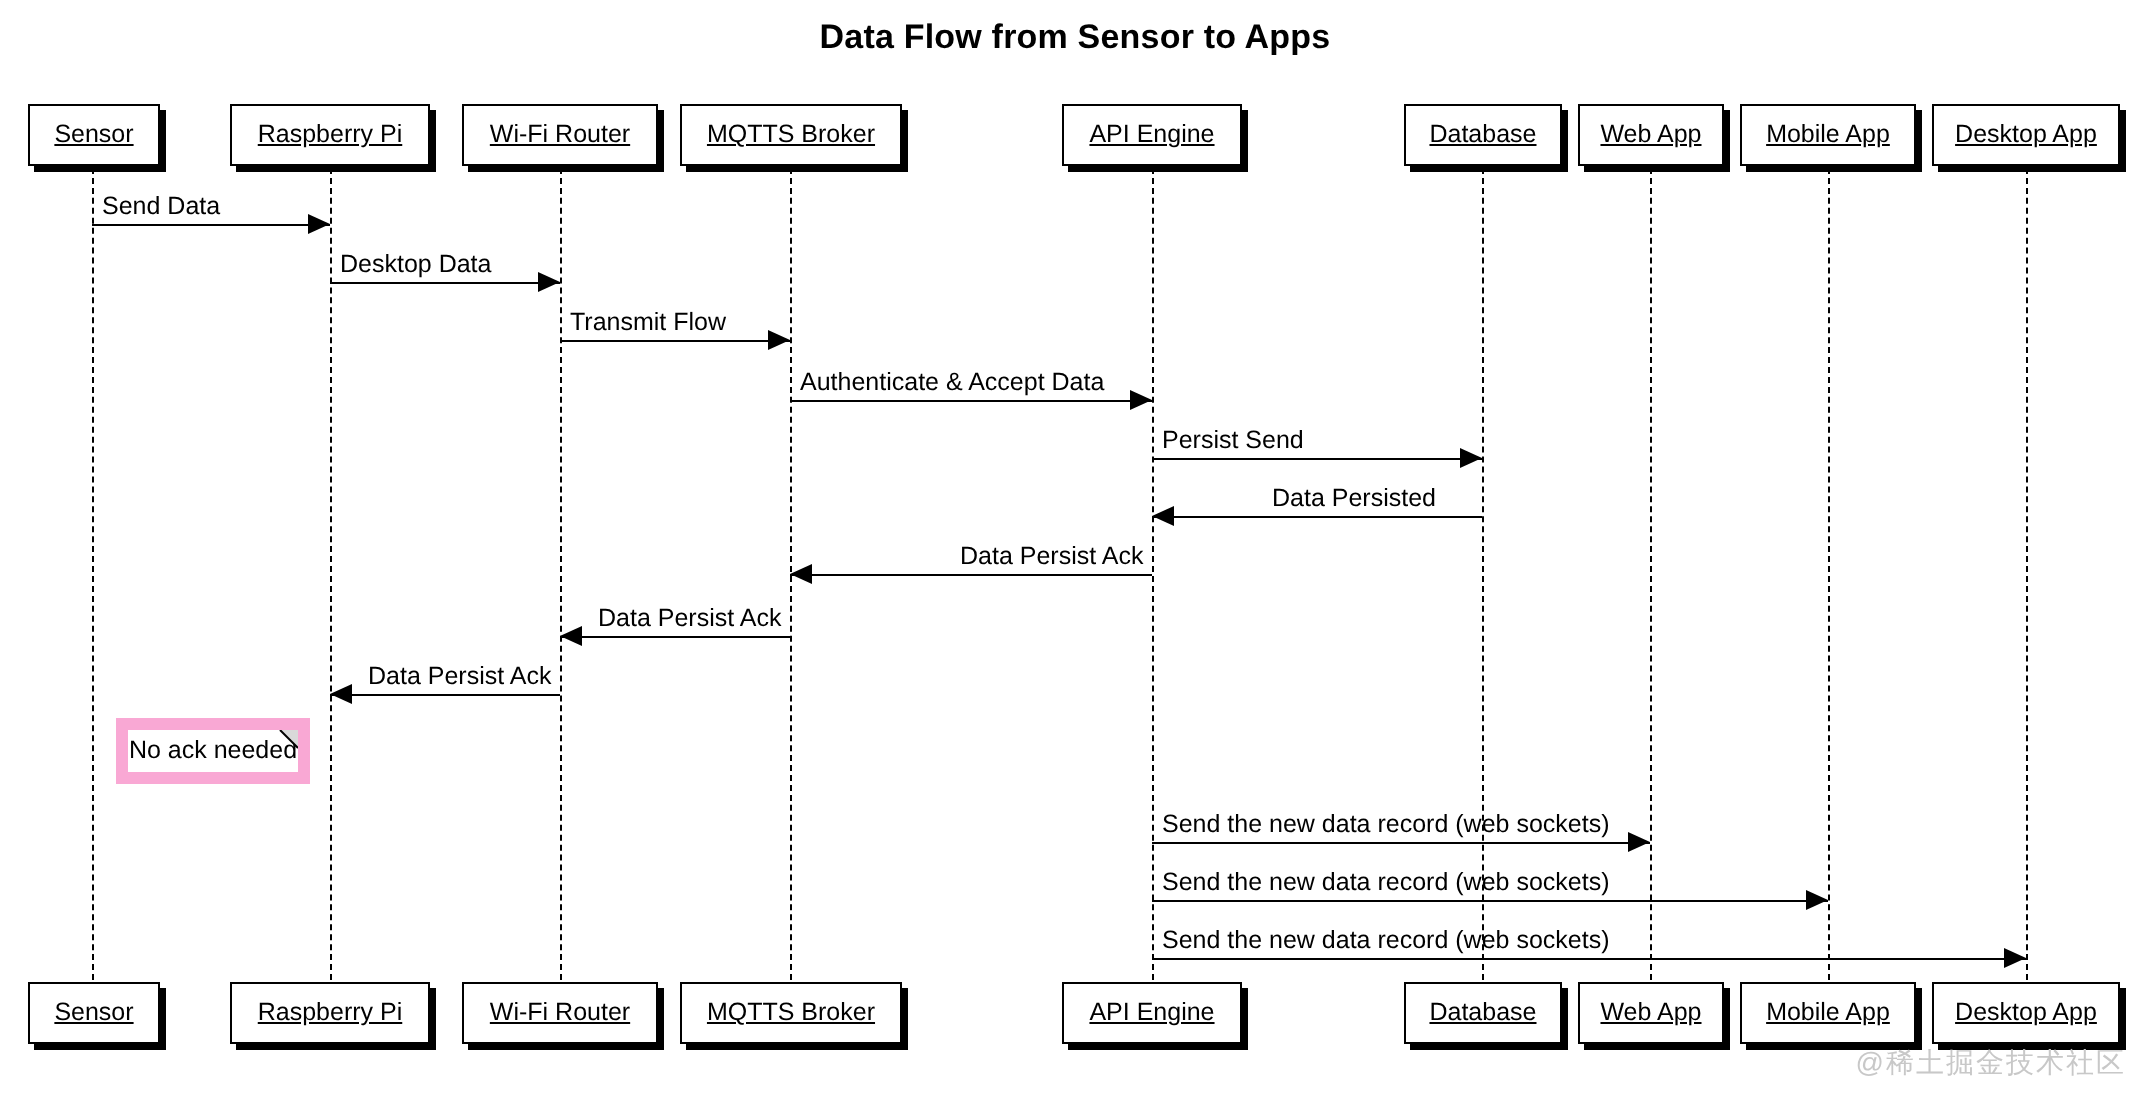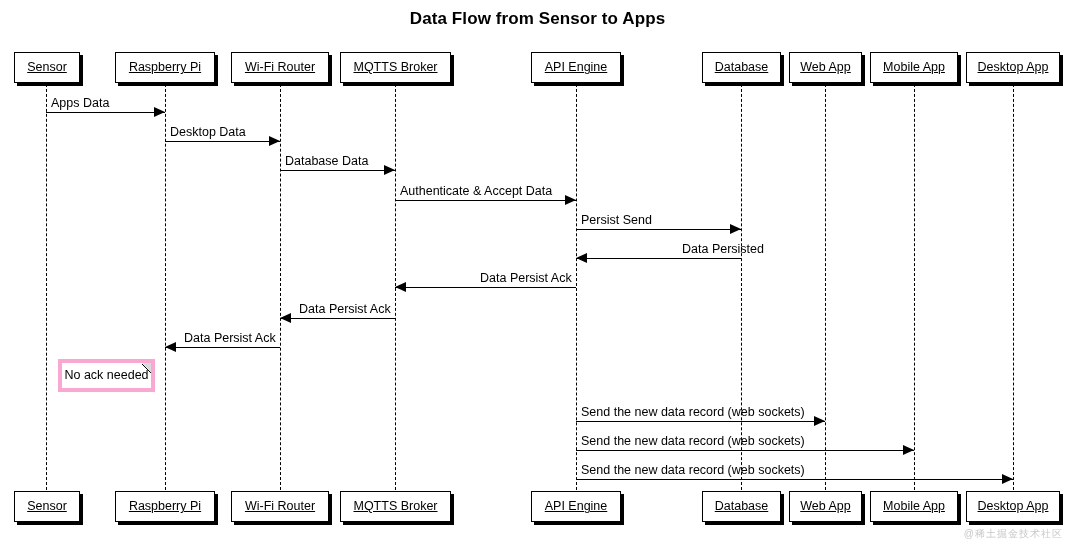--- a/index.html
+++ b/index.html
@@ -72,21 +72,21 @@
   .msg-label {
     position: absolute;
     font-size: 12.5px;
     color: #000000;
     white-space: nowrap;
     line-height: 1;
   }
   .note {
     position: absolute;
     box-sizing: border-box;
-    border: 4px solid #f9a8d4;
+    border: 6px solid #f9a8d4;
     background: #ffffff;
     display: flex;
     align-items: center;
     justify-content: center;
   }
   .note-label {
     font-size: 12.5px;
     color: #000000;
     white-space: nowrap;
     line-height: 1;
@@ -105,21 +105,21 @@
     right: 0;
     top: 0;
     width: 13px;
     height: 13px;
     pointer-events: none;
   }
   #watermark {
     position: absolute;
     right: 12px;
     bottom: 6px;
-    font-size: 10px;
+    font-size: 14px;
     color: #c8c8c8;
     white-space: nowrap;
     letter-spacing: 1px;
   }
 </style>
 </head>
 <body>
 
 <div id="canvas">
 
@@ -190,36 +190,36 @@
       <div class="participant" style="left: 870px; top: 491px; width: 88px; height: 31px;">
         <span class="participant-label">Mobile App</span>
       </div>
       <div class="participant" style="left: 966px; top: 491px; width: 94px; height: 31px;">
         <span class="participant-label">Desktop App</span>
       </div>
     </div>
   <div id="messages-layer">
       <div class="message" style="left: 46px; top: 112px; width: 119px;"></div>
       <div class="arrowhead right" style="top: 107px; left: 154px;"></div>
-      <div class="msg-label" style="top: 97px; visibility: visible; left: 51px;">Apps Data</div>
+      <div class="msg-label" style="top: 97px; visibility: visible; left: 51px;">Send Data</div>
       <div class="message" style="left: 165px; top: 141px; width: 115px;"></div>
       <div class="arrowhead right" style="top: 136px; left: 269px;"></div>
       <div class="msg-label" style="top: 126px; visibility: visible; left: 170px;">Desktop Data</div>
       <div class="message" style="left: 280px; top: 170px; width: 115px;"></div>
       <div class="arrowhead right" style="top: 165px; left: 384px;"></div>
-      <div class="msg-label" style="top: 155px; visibility: visible; left: 285px;">Database Data</div>
+      <div class="msg-label" style="top: 155px; visibility: visible; left: 285px;">Transmit Flow</div>
       <div class="message" style="left: 395px; top: 200px; width: 181px;"></div>
       <div class="arrowhead right" style="top: 195px; left: 565px;"></div>
       <div class="msg-label" style="top: 185px; visibility: visible; left: 400px;">Authenticate &amp; Accept Data</div>
       <div class="message" style="left: 576px; top: 229px; width: 165px;"></div>
       <div class="arrowhead right" style="top: 224px; left: 730px;"></div>
       <div class="msg-label" style="top: 214px; visibility: visible; left: 581px;">Persist Send</div>
       <div class="message" style="left: 576px; top: 258px; width: 165px;"></div>
       <div class="arrowhead left" style="top: 253px; left: 576px;"></div>
-      <div class="msg-label" style="top: 243px; visibility: visible; left: 682px;">Data Persisted</div>
+      <div class="msg-label" style="top: 243px; visibility: visible; left: 636px;">Data Persisted</div>
       <div class="message" style="left: 395px; top: 287px; width: 181px;"></div>
       <div class="arrowhead left" style="top: 282px; left: 395px;"></div>
       <div class="msg-label" style="top: 272px; visibility: visible; left: 480px;">Data Persist Ack</div>
       <div class="message" style="left: 280px; top: 318px; width: 115px;"></div>
       <div class="arrowhead left" style="top: 313px; left: 280px;"></div>
       <div class="msg-label" style="top: 303px; visibility: visible; left: 299px;">Data Persist Ack</div>
       <div class="message" style="left: 165px; top: 347px; width: 115px;"></div>
       <div class="arrowhead left" style="top: 342px; left: 165px;"></div>
       <div class="msg-label" style="top: 332px; visibility: visible; left: 184px;">Data Persist Ack</div>
       <div class="message" style="left: 576px; top: 421px; width: 249px;"></div>

